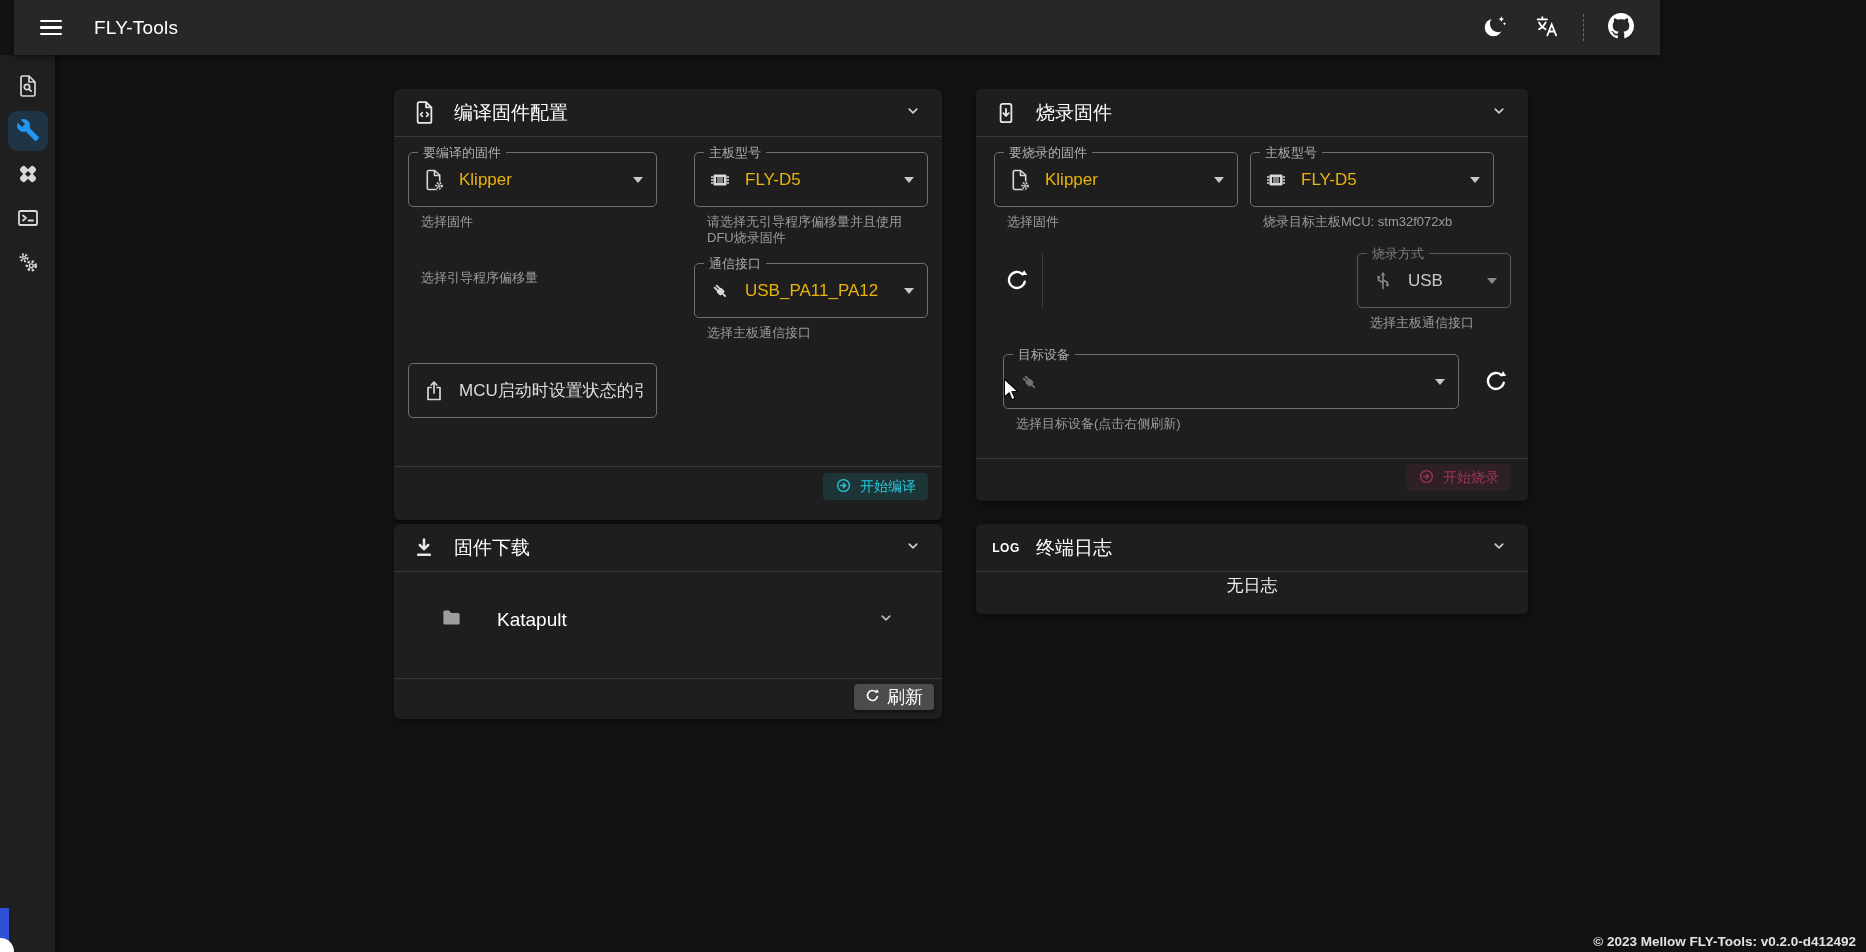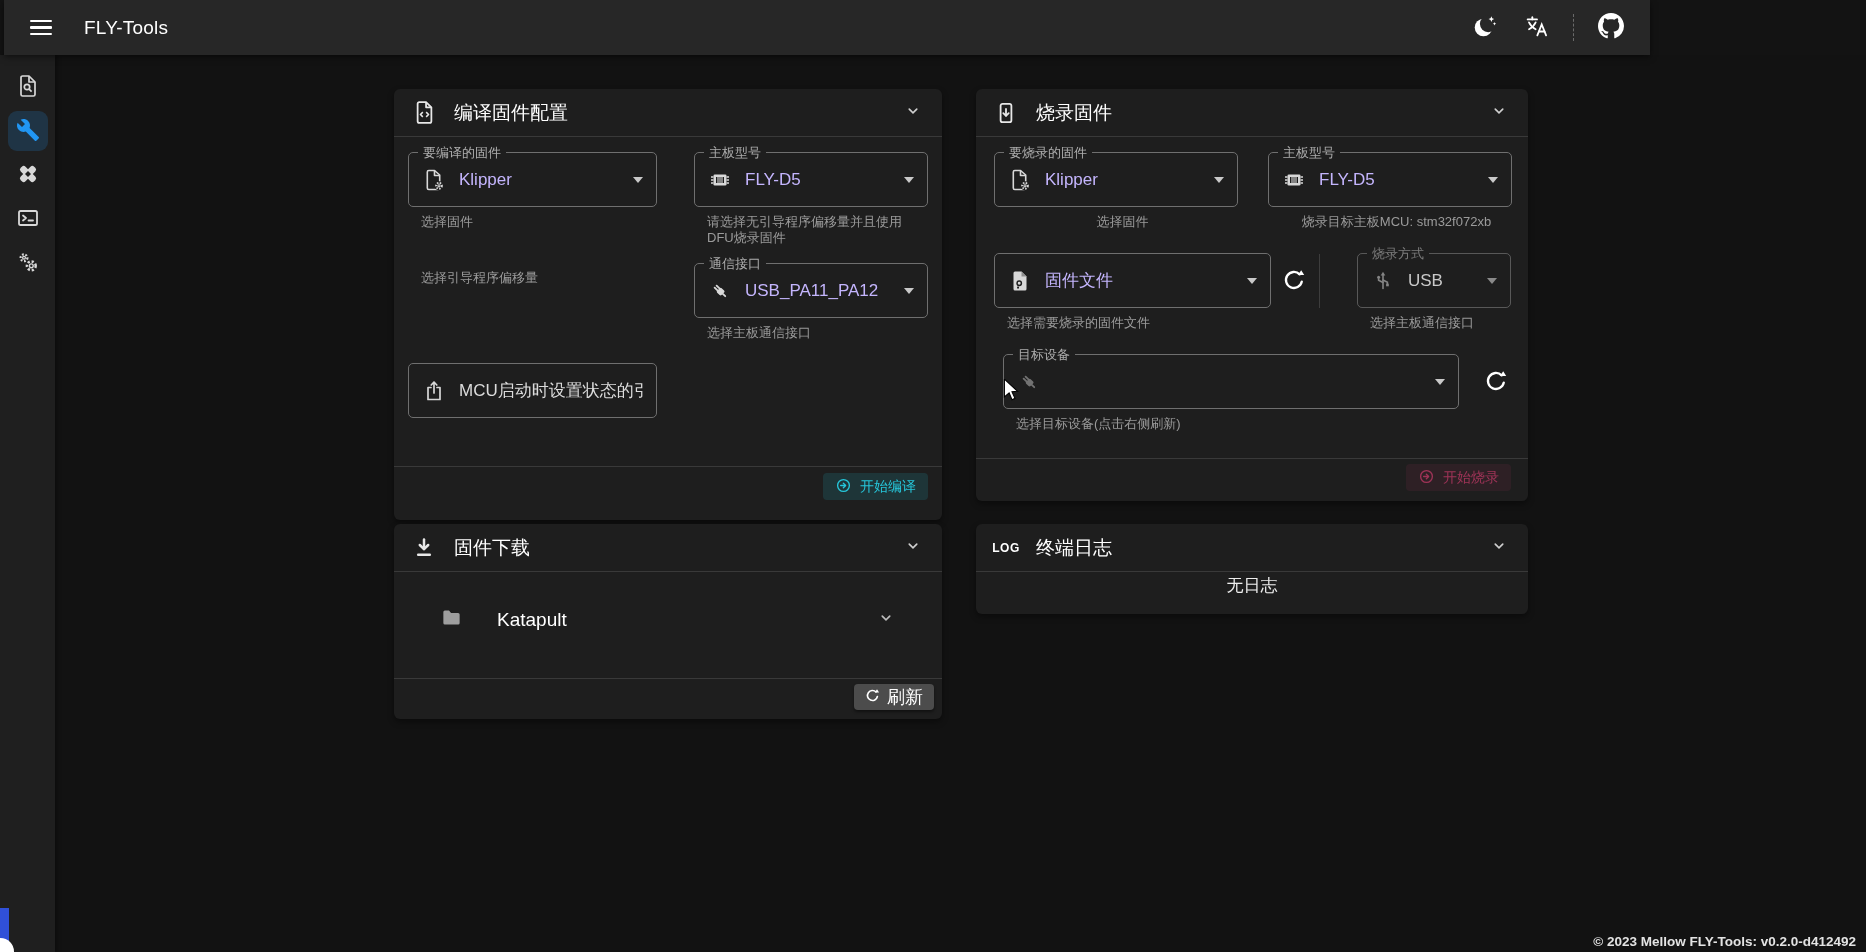--- a/index.html
+++ b/index.html
@@ -7,21 +7,21 @@
   body {
     background:#131313;
     font-family:"Liberation Sans","DejaVu Sans",sans-serif;
     color:#fff;
     position:relative;
   }
   button { font-family:inherit; cursor:pointer; }
 
   
   .topbar{
-    position:absolute; top:0; left:4px; width:1646px; height:55px;
+    position:absolute; top:0; left:14px; width:1646px; height:55px;
     background:#272727; display:flex; align-items:center;
     padding:0 18px; box-shadow:0 2px 6px rgba(0,0,0,.5); z-index:30;
   }
   .hamburger{ background:none; border:0; padding:9px 8px; display:flex; flex-direction:column; gap:4.5px; }
   .hamburger span{ display:block; width:22px; height:2.3px; background:#fff; border-radius:1px; }
   .app-title{ color:#fff; font-size:19px; margin-left:24px; letter-spacing:.2px; }
   .topbar-right{ margin-left:auto; display:flex; align-items:center; gap:10px; }
   .icon-btn{ width:42px; height:42px; display:flex; align-items:center; justify-content:center; background:none; border:0; border-radius:50%; }
   .vdivider{ width:0; height:27px; border-left:1px dashed #6a6a6a; margin:0 6px; }
 
@@ -56,31 +56,31 @@
   .card-header{ flex:0 0 48px; display:flex; align-items:center; padding:0 16px;
     border-bottom:1px solid rgba(255,255,255,.12); }
   .h-icon{ width:28px; display:flex; justify-content:center; }
   .card-title{ color:#fff; font-size:19px; margin-left:16px; }
   .h-chevron{ margin-left:auto; background:none; border:0; display:flex; padding:4px; }
 
   .card-body{ flex:1; padding:0 14px; }
   #card-flash .card-body{ padding:0 17px 0 18px; }
 
   .frow{ display:grid; grid-template-columns:249px 234px; column-gap:37px; }
-  #card-flash .frow{ grid-template-columns:244px 244px; column-gap:30px;text-align:center; }
+  #card-flash .frow{ grid-template-columns:244px 244px; column-gap:12px; }
   .mt15{ margin-top:15px; } .mt17{ margin-top:17px; } .mt22{ margin-top:22px; } .mt23{ margin-top:23px; }
 
   .field{
     position:relative; height:55px; border:1px solid #6f6f6f; border-radius:5px;
     display:flex; align-items:center; padding:0 13px; background:transparent;
   }
   .flabel{ position:absolute; top:-9px; left:9px; background:#1e1e1e; padding:0 5px;
     font-size:13px; color:#adadad; white-space:nowrap; }
   .f-icon{ flex:0 0 auto; display:flex; align-items:center; }
-  .fval{ color:#c4b5fd; font-size:17px; margin-left:13px; white-space:nowrap; overflow:hidden; }
+  .fval{ color:#eab308; font-size:17px; margin-left:13px; white-space:nowrap; overflow:hidden; }
   .fval.placeholder{ color:#dcdcdc; }
   .suffix{ margin-left:auto; color:#fff; font-size:17px; }
   .select-arrow{ margin-left:auto; width:0; height:0;
     border-left:5.5px solid transparent; border-right:5.5px solid transparent;
     border-top:6.5px solid #c9c9c9; }
   .suffix + .select-arrow{ margin-left:14px; }
   .field.disabled{ border-color:rgba(255,255,255,.26); }
   .field.disabled .flabel{ color:#7c7c7c; }
   .field.disabled .fval{ color:#c9c9c9; }
   .field.disabled .f-icon{ opacity:.55; }
@@ -388,35 +388,20 @@
                 </svg>
               </span>
               <span class="fval">FLY-D5</span>
               <span class="select-arrow"></span>
             </div>
             <div class="helper">烧录目标主板MCU: stm32f072xb</div>
           </div>
         </div>
 
         <div class="flashrow2 mt23">
-          <div class="w277">
-            <div class="field" role="combobox">
-              <span class="f-icon">
-                <svg width="24" height="24" viewBox="0 0 24 24">
-                  <path d="M13.5 2.5H7A1.5 1.5 0 0 0 5.5 4v16A1.5 1.5 0 0 0 7 21.5h10a1.5 1.5 0 0 0 1.5-1.5V7.5z" fill="#d8d8d8"></path>
-                  <path d="M13.5 2.5l5 5h-5z" fill="#8f8f8f"></path>
-                  <circle cx="11.2" cy="14.3" r="2.2" fill="none" stroke="#1e1e1e" stroke-width="1.5"></circle>
-                  <rect x="9.1" y="17.6" width="1.9" height="1.9" fill="#1e1e1e"></rect>
-                </svg>
-              </span>
-              <span class="fval">固件文件</span>
-              <span class="select-arrow"></span>
-            </div>
-            <div class="helper">选择需要烧录的固件文件</div>
-          </div>
           <button class="icon-refresh-btn">
             <span>
               <svg width="24" height="24" viewBox="0 0 24 24" fill="none">
                 <path d="M17.65 6.35A8 8 0 1 0 19.8 13.6" stroke="#fff" stroke-width="2.3" stroke-linecap="round"></path>
                 <polygon points="15.9,7.1 22.2,7.1 19.2,2.2" fill="#fff"></polygon>
               </svg>
             </span>
           </button>
           <div class="vsep"></div>
           <div class="w154">

